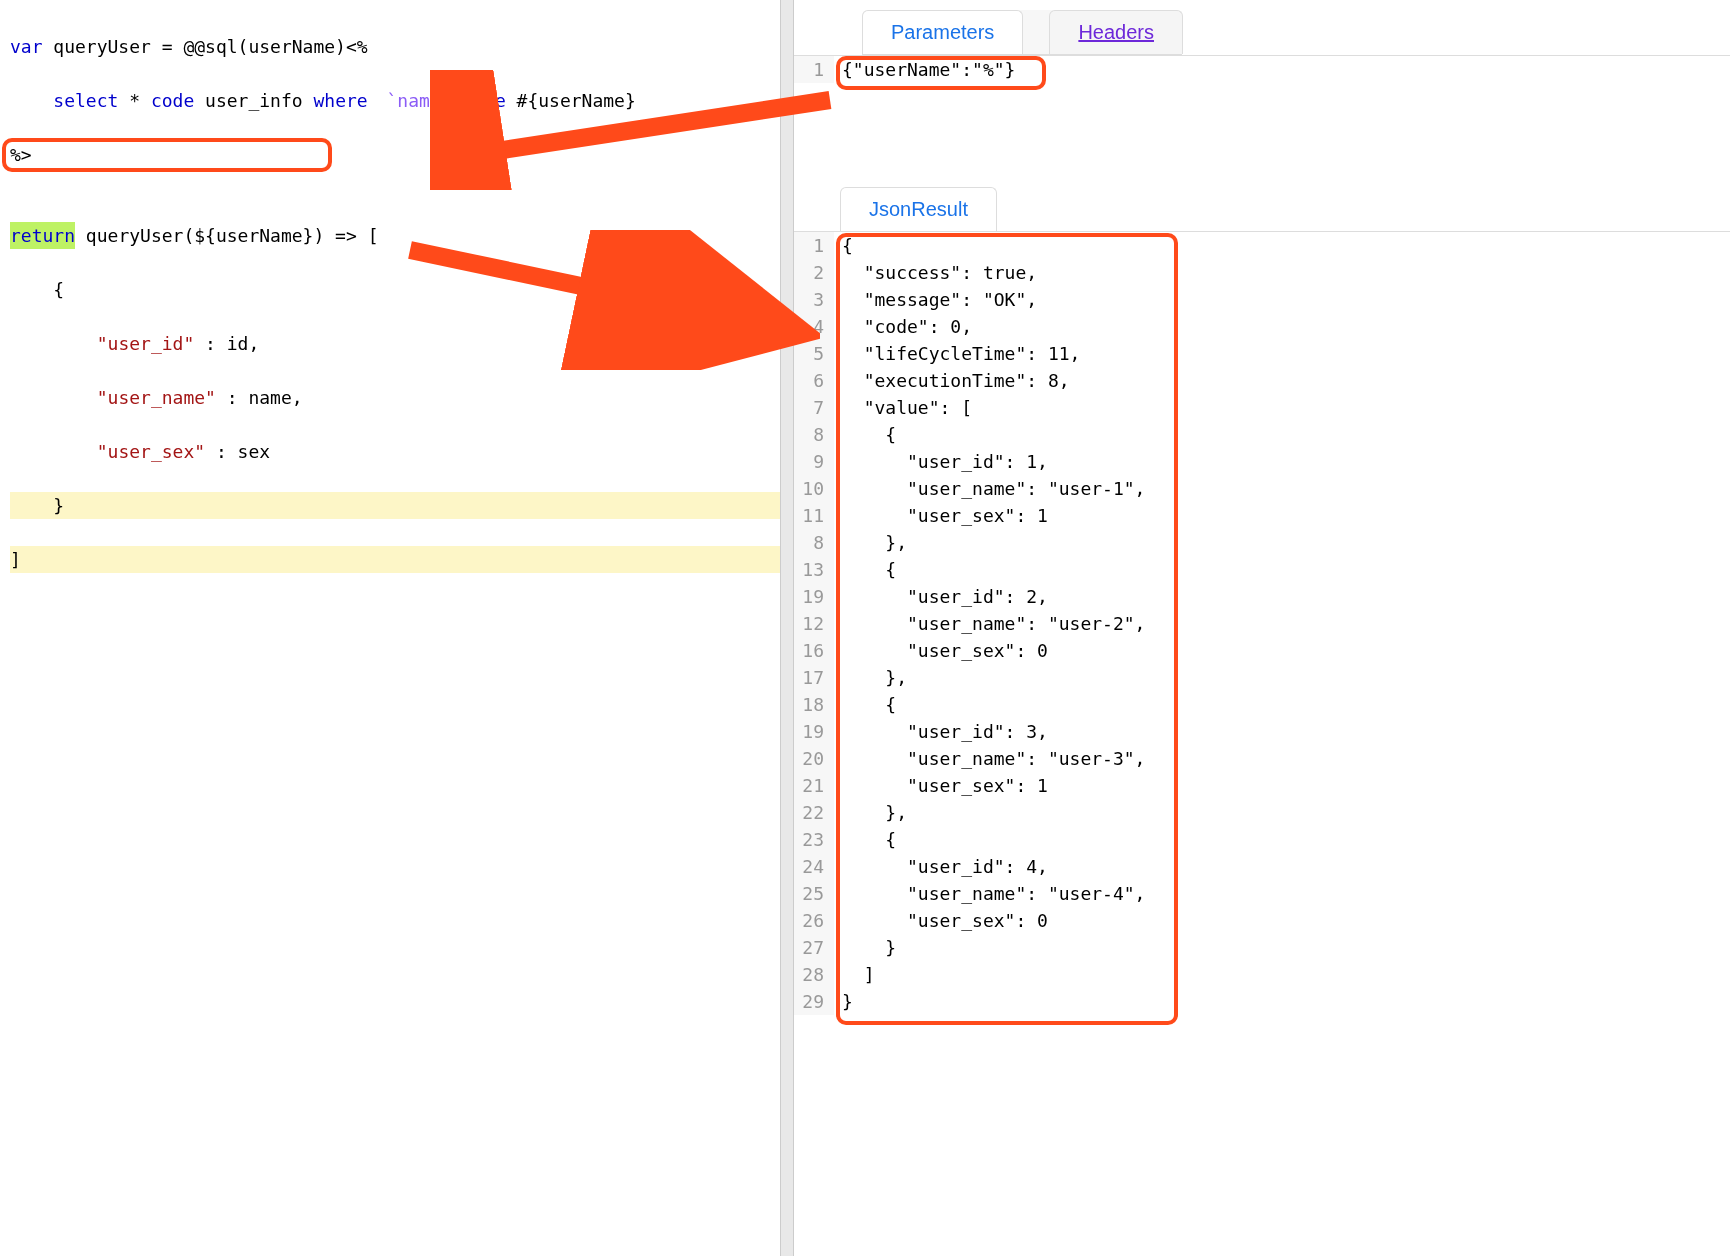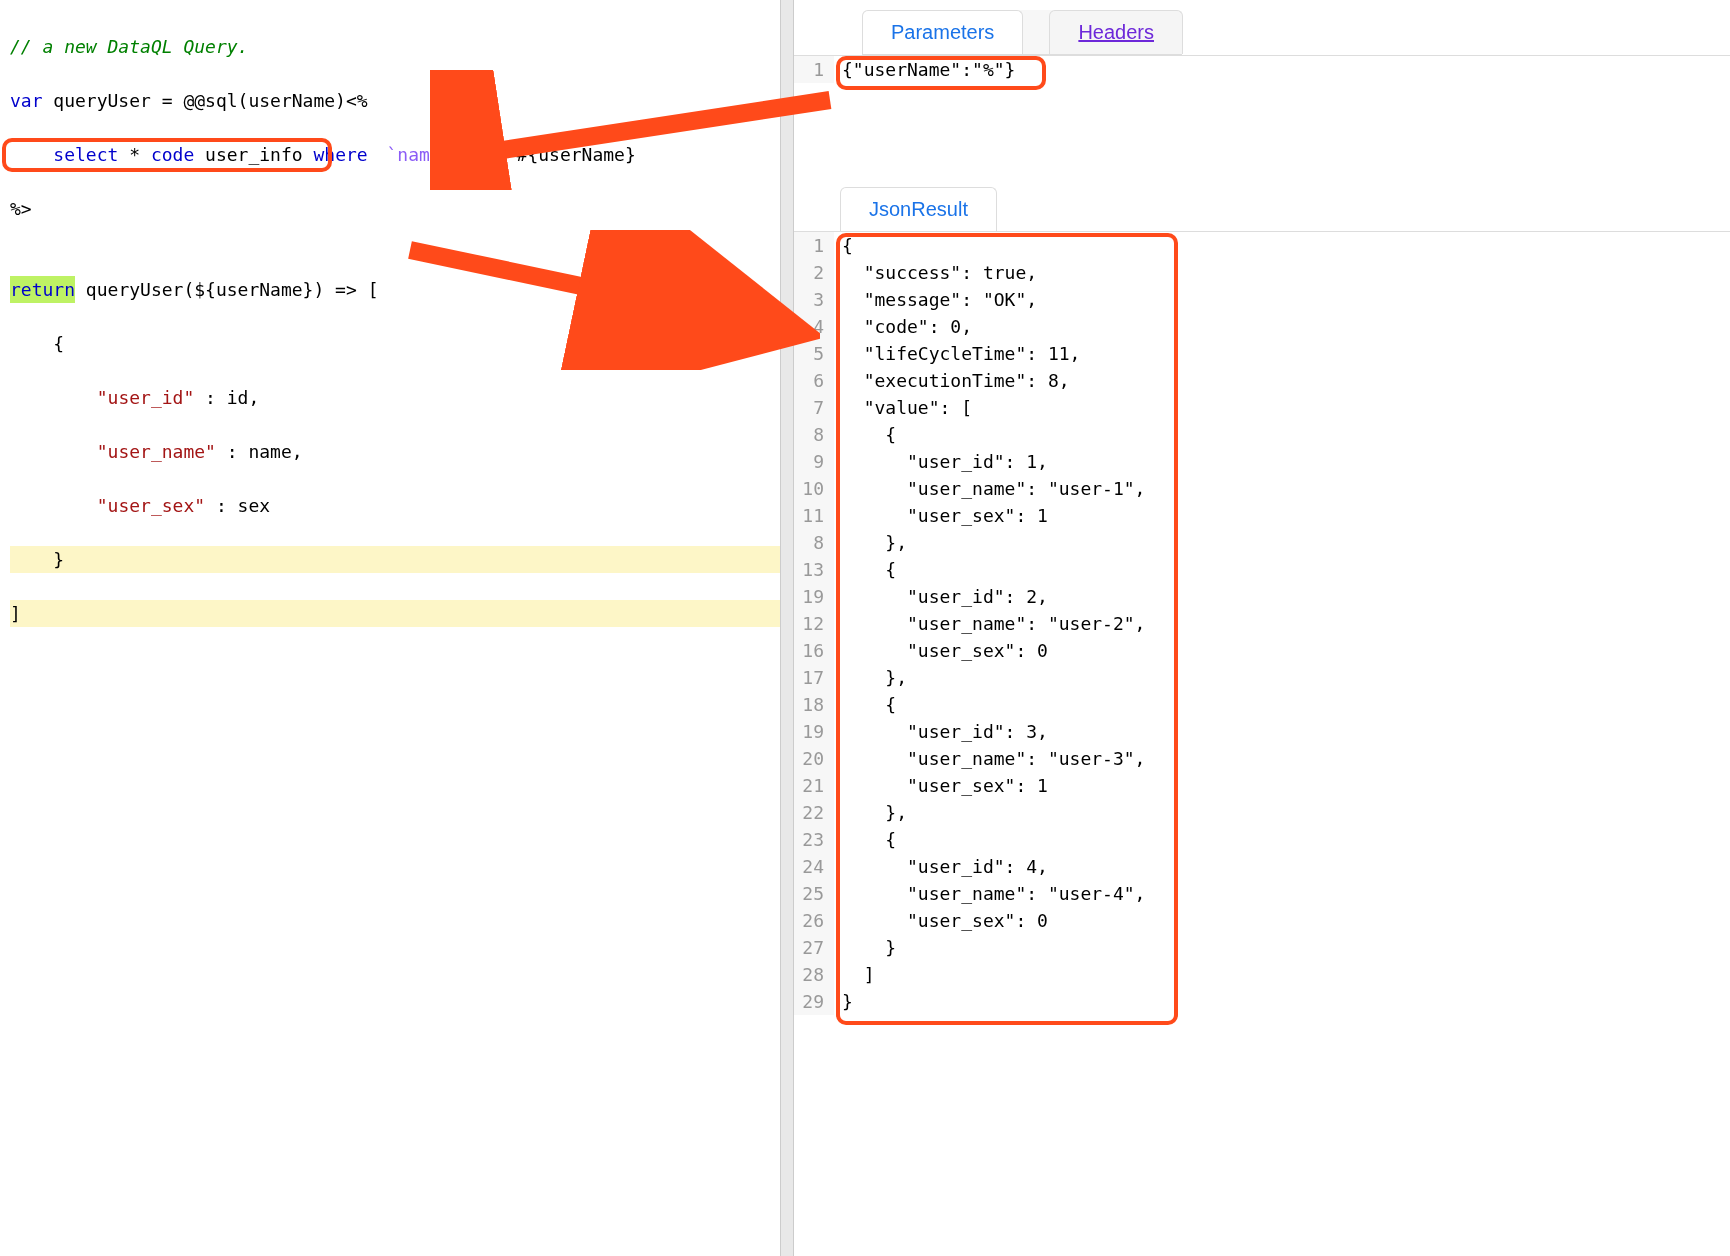--- a/index.html
+++ b/index.html
@@ -137,21 +137,20 @@
   white-space: pre;
   color: #000;
 }
 </style>
 </head>
 <body>
 
 <div class="main-container">
   <div class="left-panel">
     <div class="code-editor">
-<div><span class="comment">// a new DataQL Query.</span></div>
 <div><span class="kw-var">var</span> queryUser = <span class="ident">@@sql(userName)&lt;%</span></div>
 <div>    <span class="kw-select">select</span> * <span class="kw-from">code</span> user_info <span class="kw-where">where</span> <span class="name-col">`name`</span> <span class="kw-like">like</span> #{userName}</div>
 <div>%&gt;</div>
 <div></div>
 <div><span class="highlight-return"><span class="kw-return">return</span></span> queryUser(${userName}) =&gt; [</div>
 <div>    {</div>
 <div>        <span class="str">"user_id"</span> : id,</div>
 <div>        <span class="str">"user_name"</span> : name,</div>
 <div>        <span class="str">"user_sex"</span> : sex</div>
 <div class="highlight-line">    }</div>

